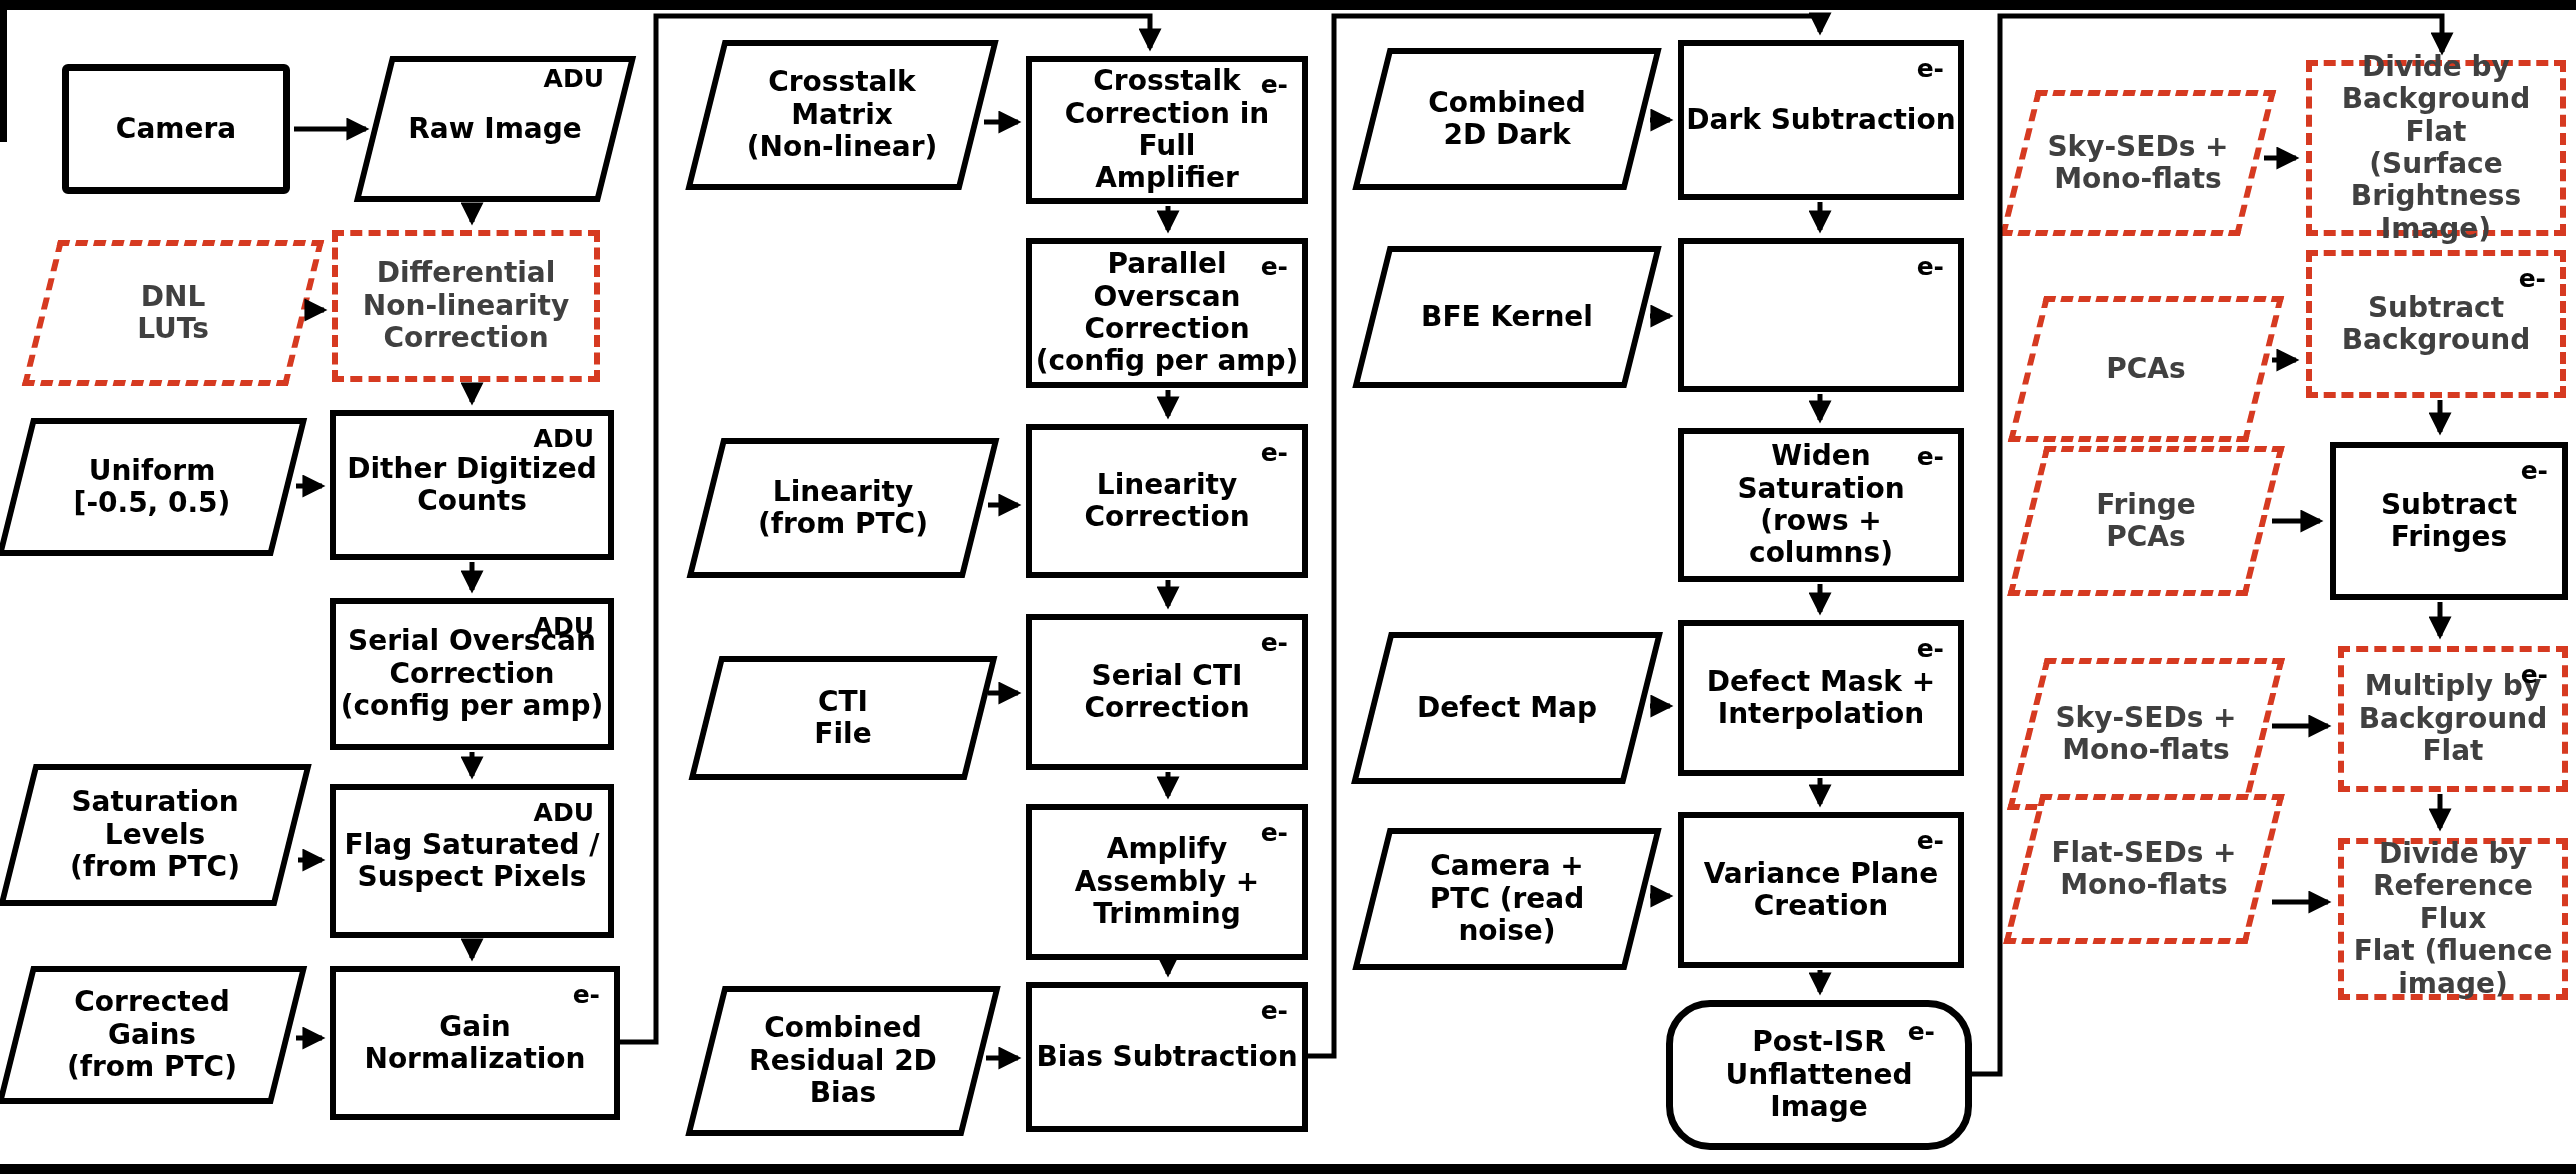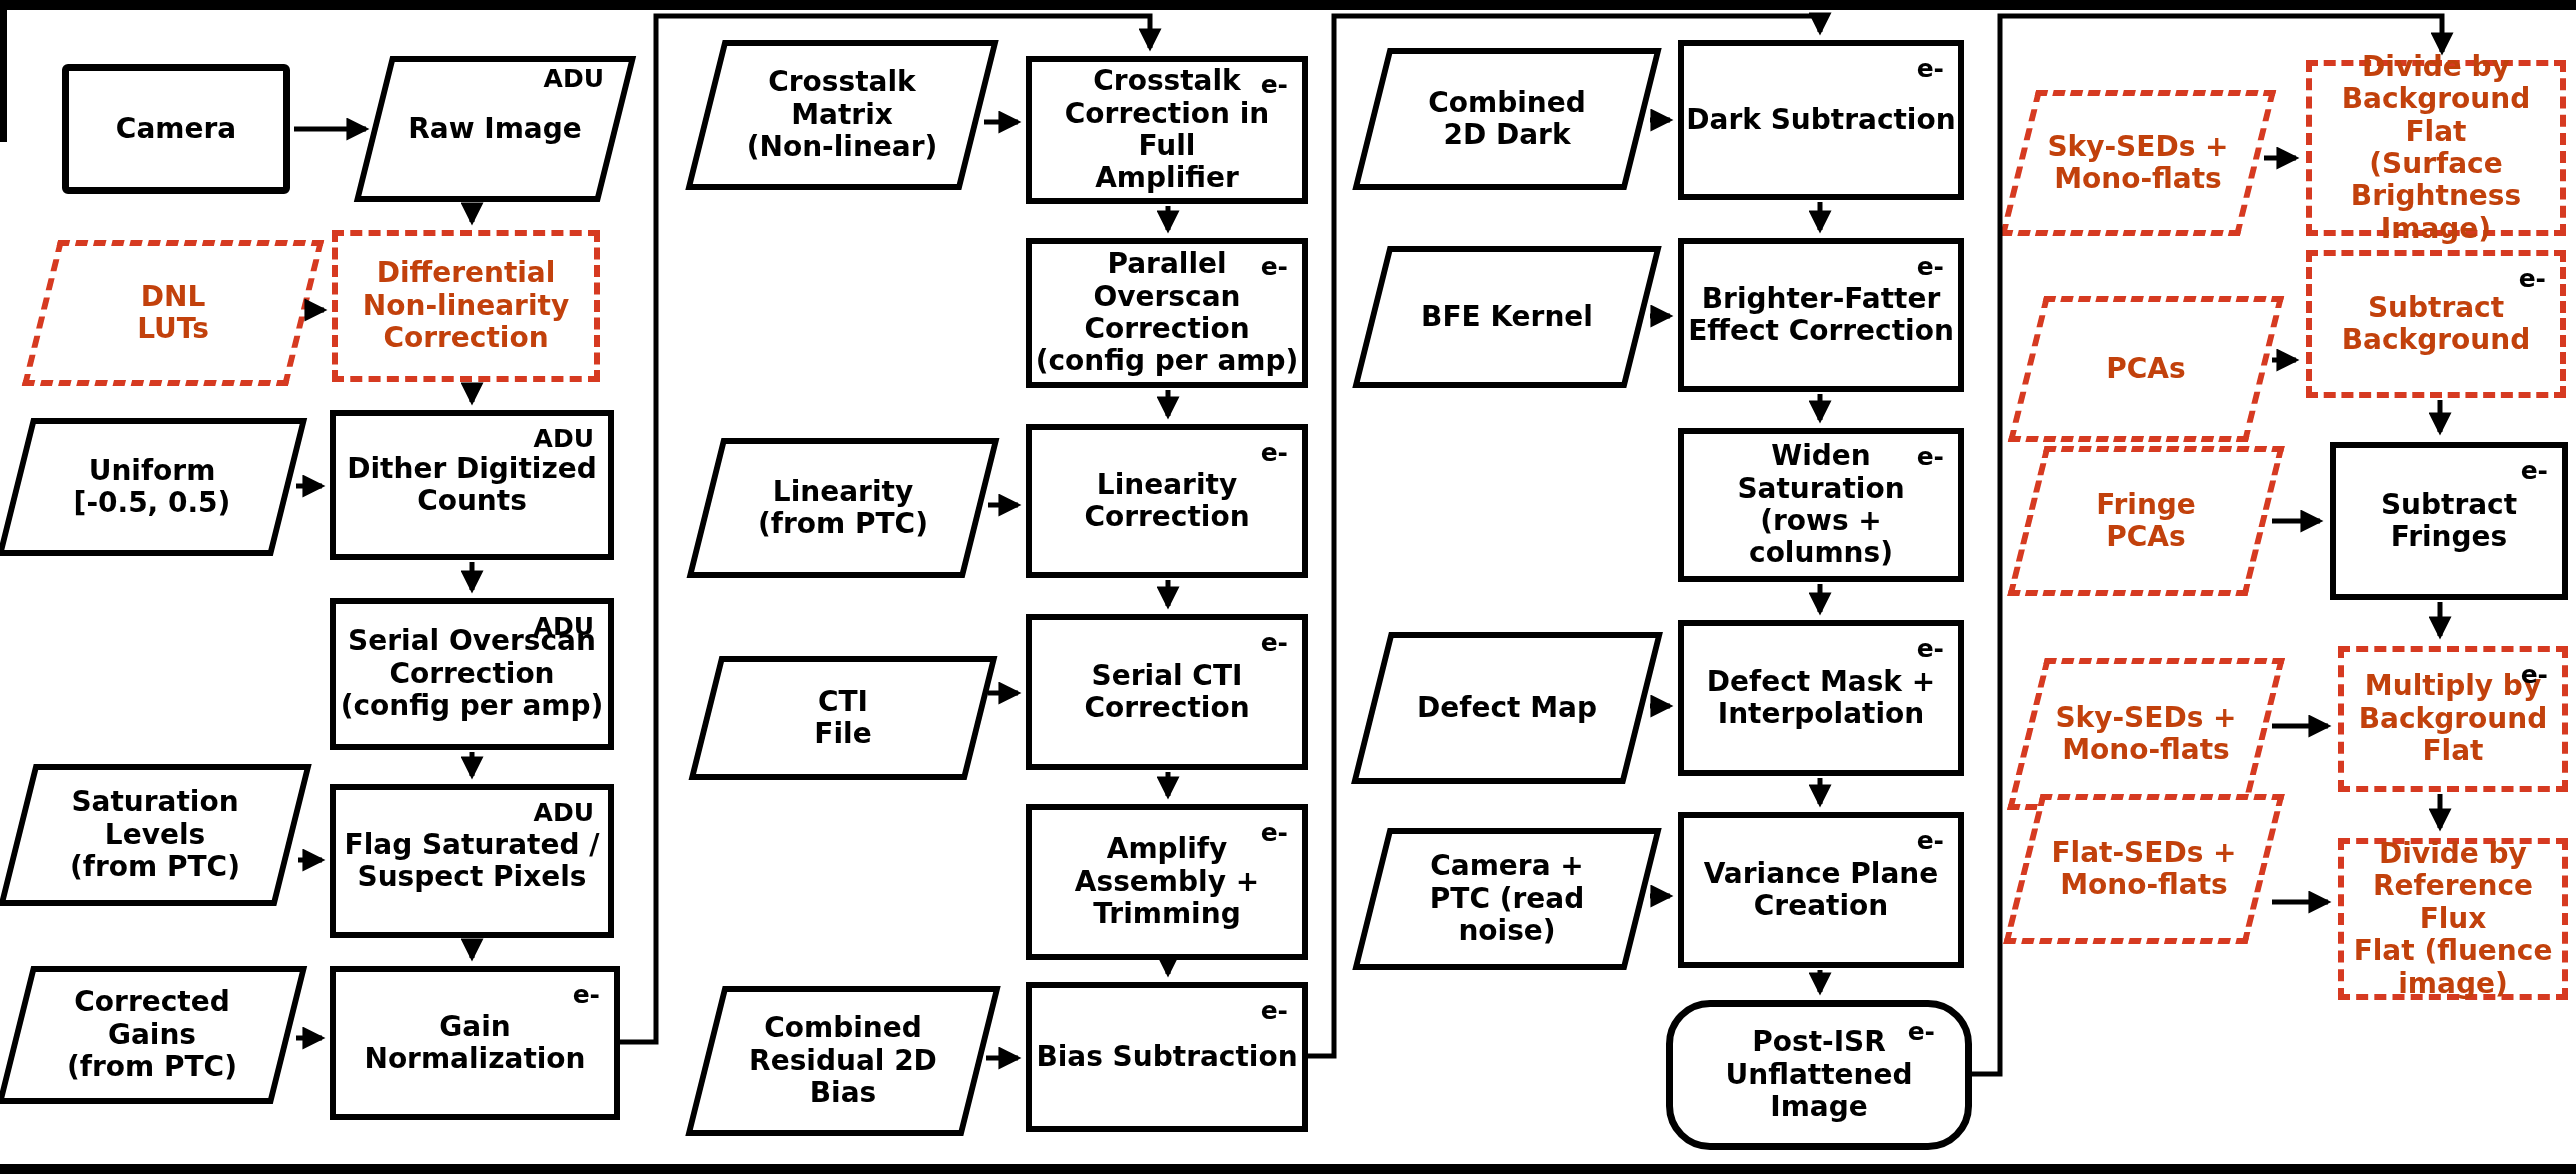--- a/index.html
+++ b/index.html
@@ -17,21 +17,21 @@
   .node.redbox { border: 6px dashed #d63a21; background: #fff; }
 
   
   .node.pgram { background: transparent; }
   .node.pgram .shape { position: absolute; inset: 0; border: 6px solid #000; background: #fff; transform: skewX(-14deg); }
   .node.pgram.red .shape { border: 6px dashed #d63a21; }
 
   .lbl { position: absolute; inset: 0; display: flex; align-items: center; justify-content: center;
          text-align: center; font-weight: 700; font-size: 28px; line-height: 1.16;
          white-space: pre-line; color: #000; z-index: 2; }
-  .red .lbl, .redbox .lbl { color: #c2410c; }
+  .red .lbl, .redbox .lbl { color: #404040; }
   .unit { position: absolute; top: 8px; right: 14px; font-weight: 700; font-size: 25px; color: #000; z-index: 3; }
 
   svg.wires { position: absolute; left: 0; top: 0; z-index: 4; pointer-events: none; }
 </style>
 </head>
 <body>
 
 <div id="canvas">
 
   <div class="bar" style="left:0;top:0;width:2576px;height:10px"></div>
@@ -158,22 +158,20 @@
   <div class="node rect" style="left:1678px;top:40px;width:286px;height:160px">
     <span class="unit">e-</span>
     <div class="lbl">Dark Subtraction</div>
   </div>
   <div class="node pgram" style="left:1370px;top:246px;width:274px;height:142px">
     <div class="shape"></div>
     <div class="lbl">BFE Kernel</div>
   </div>
   <div class="node rect" style="left:1678px;top:238px;width:286px;height:154px">
     <span class="unit">e-</span>
-    <div class="lbl">Brighter-Fatter
-Effect Correction</div>
   </div>
   <div class="node rect" style="left:1678px;top:428px;width:286px;height:154px">
     <span class="unit">e-</span>
     <div class="lbl">Widen Saturation
 (rows + columns)</div>
   </div>
   <div class="node pgram" style="left:1370px;top:632px;width:274px;height:152px">
     <div class="shape"></div>
     <div class="lbl">Defect Map</div>
   </div>

